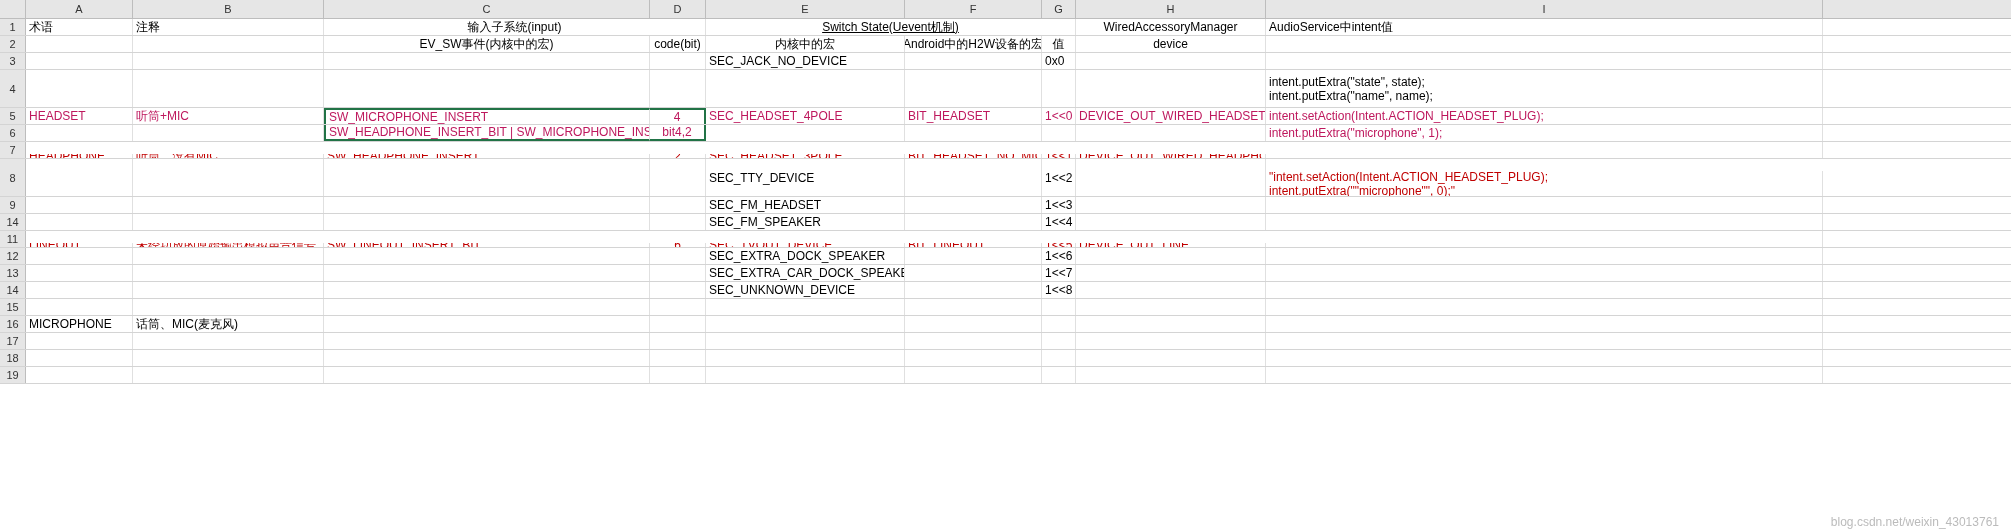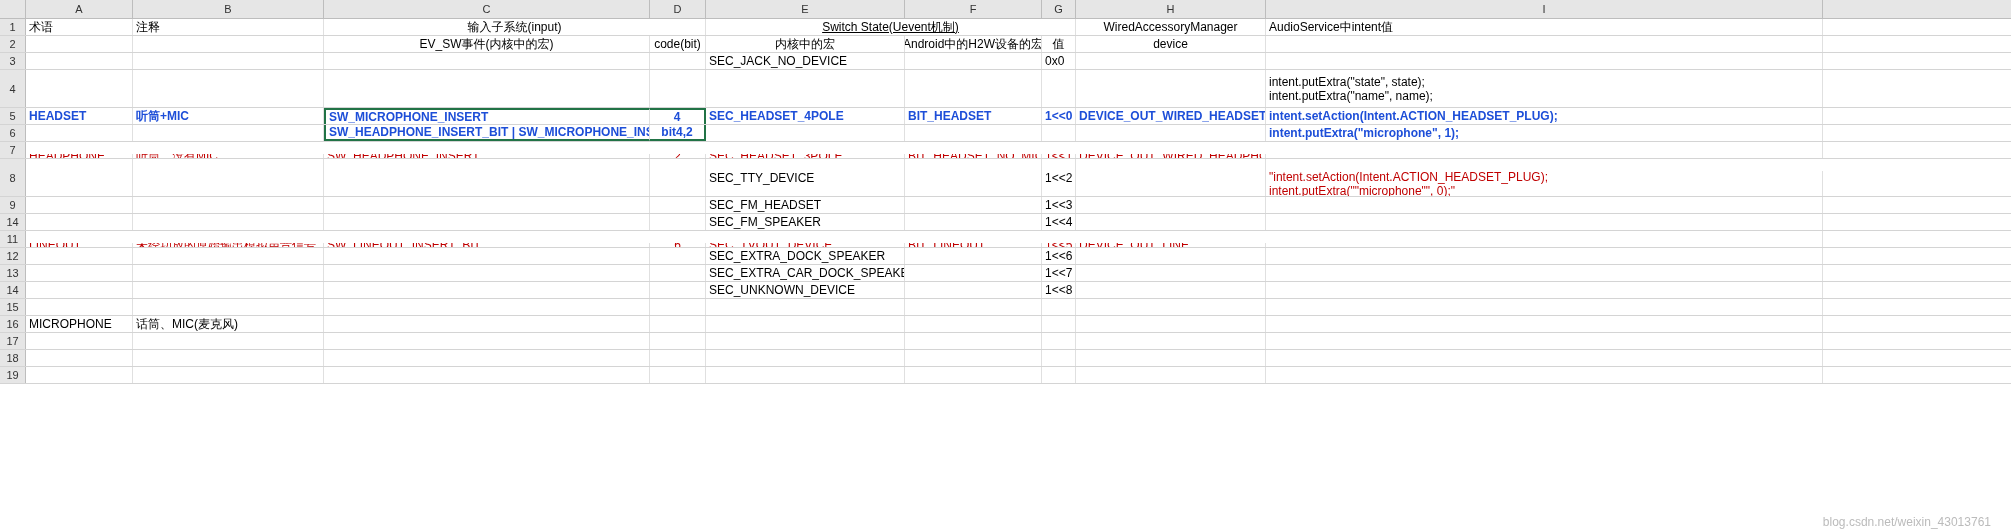--- a/index.html
+++ b/index.html
@@ -5,35 +5,35 @@
   * { box-sizing: border-box; margin: 0; padding: 0; }
   html, body { font-family: "Segoe UI", Arial, sans-serif; font-size: 12px; color: #000; background: #fff; }
   .sheet { display: flex; flex-direction: column; width: 2011px; }
   .row { display: flex; height: 17px; border-bottom: 1px solid #d4d4d4; }
   .hdrrow { display: flex; height: 19px; background: #e6e6e6; border-bottom: 1px solid #bdbdbd; }
   .rowhdr { width: 26px; min-width: 26px; background: #e6e6e6; display:flex; align-items:center; justify-content:center; font-size:11px; color:#333; border-right:1px solid #bdbdbd; }
   .corner { width:26px; min-width:26px; background:#e6e6e6; border-right:1px solid #bdbdbd; }
   .colhdr { display:flex; align-items:center; justify-content:center; font-size:11px; color:#333; border-right:1px solid #bdbdbd; }
   .cell { display:flex; align-items:center; padding:0 3px; border-right:1px solid #e0e0e0; white-space:nowrap; overflow:hidden; font-size:12px; }
   .center { justify-content:center; }
-  .blue { color:#1d4ed8;font-weight:bold; }
+  .blue { color:#be185d; }
   .red  { color:#c00000;margin-top:12px; }
   
   .cA{width:107px;min-width:107px;} .cB{width:191px;min-width:191px;}
   .cC{width:326px;min-width:326px;} .cD{width:56px;min-width:56px;}
   .cE{width:199px;min-width:199px;} .cF{width:137px;min-width:137px;}
   .cG{width:34px;min-width:34px;}   .cH{width:190px;min-width:190px;}
   .cI{width:557px;min-width:557px;}
   
   .cCD{width:382px;min-width:382px;} .cEFG{width:370px;min-width:370px;text-decoration:underline;}
   
   .selTop{border-top:2px solid #217346;} .selBot{border-bottom:2px solid #217346;}
   .selLeft{border-left:2px solid #217346;} .selRight{border-right:2px solid #217346;}
   .h38{height:38px;}
-  .watermark{position:fixed; right:20px; bottom:2px; color:#bbb; font-size:12px;}
+  .watermark{position:fixed; right:12px; bottom:2px; color:#bbb; font-size:12px;}
 </style>
 </head>
 <body>
 
 <div class="sheet">
 
   <div class="hdrrow">
     <div class="corner"></div>
     <div class="colhdr cA">A</div>
     <div class="colhdr cB">B</div>

